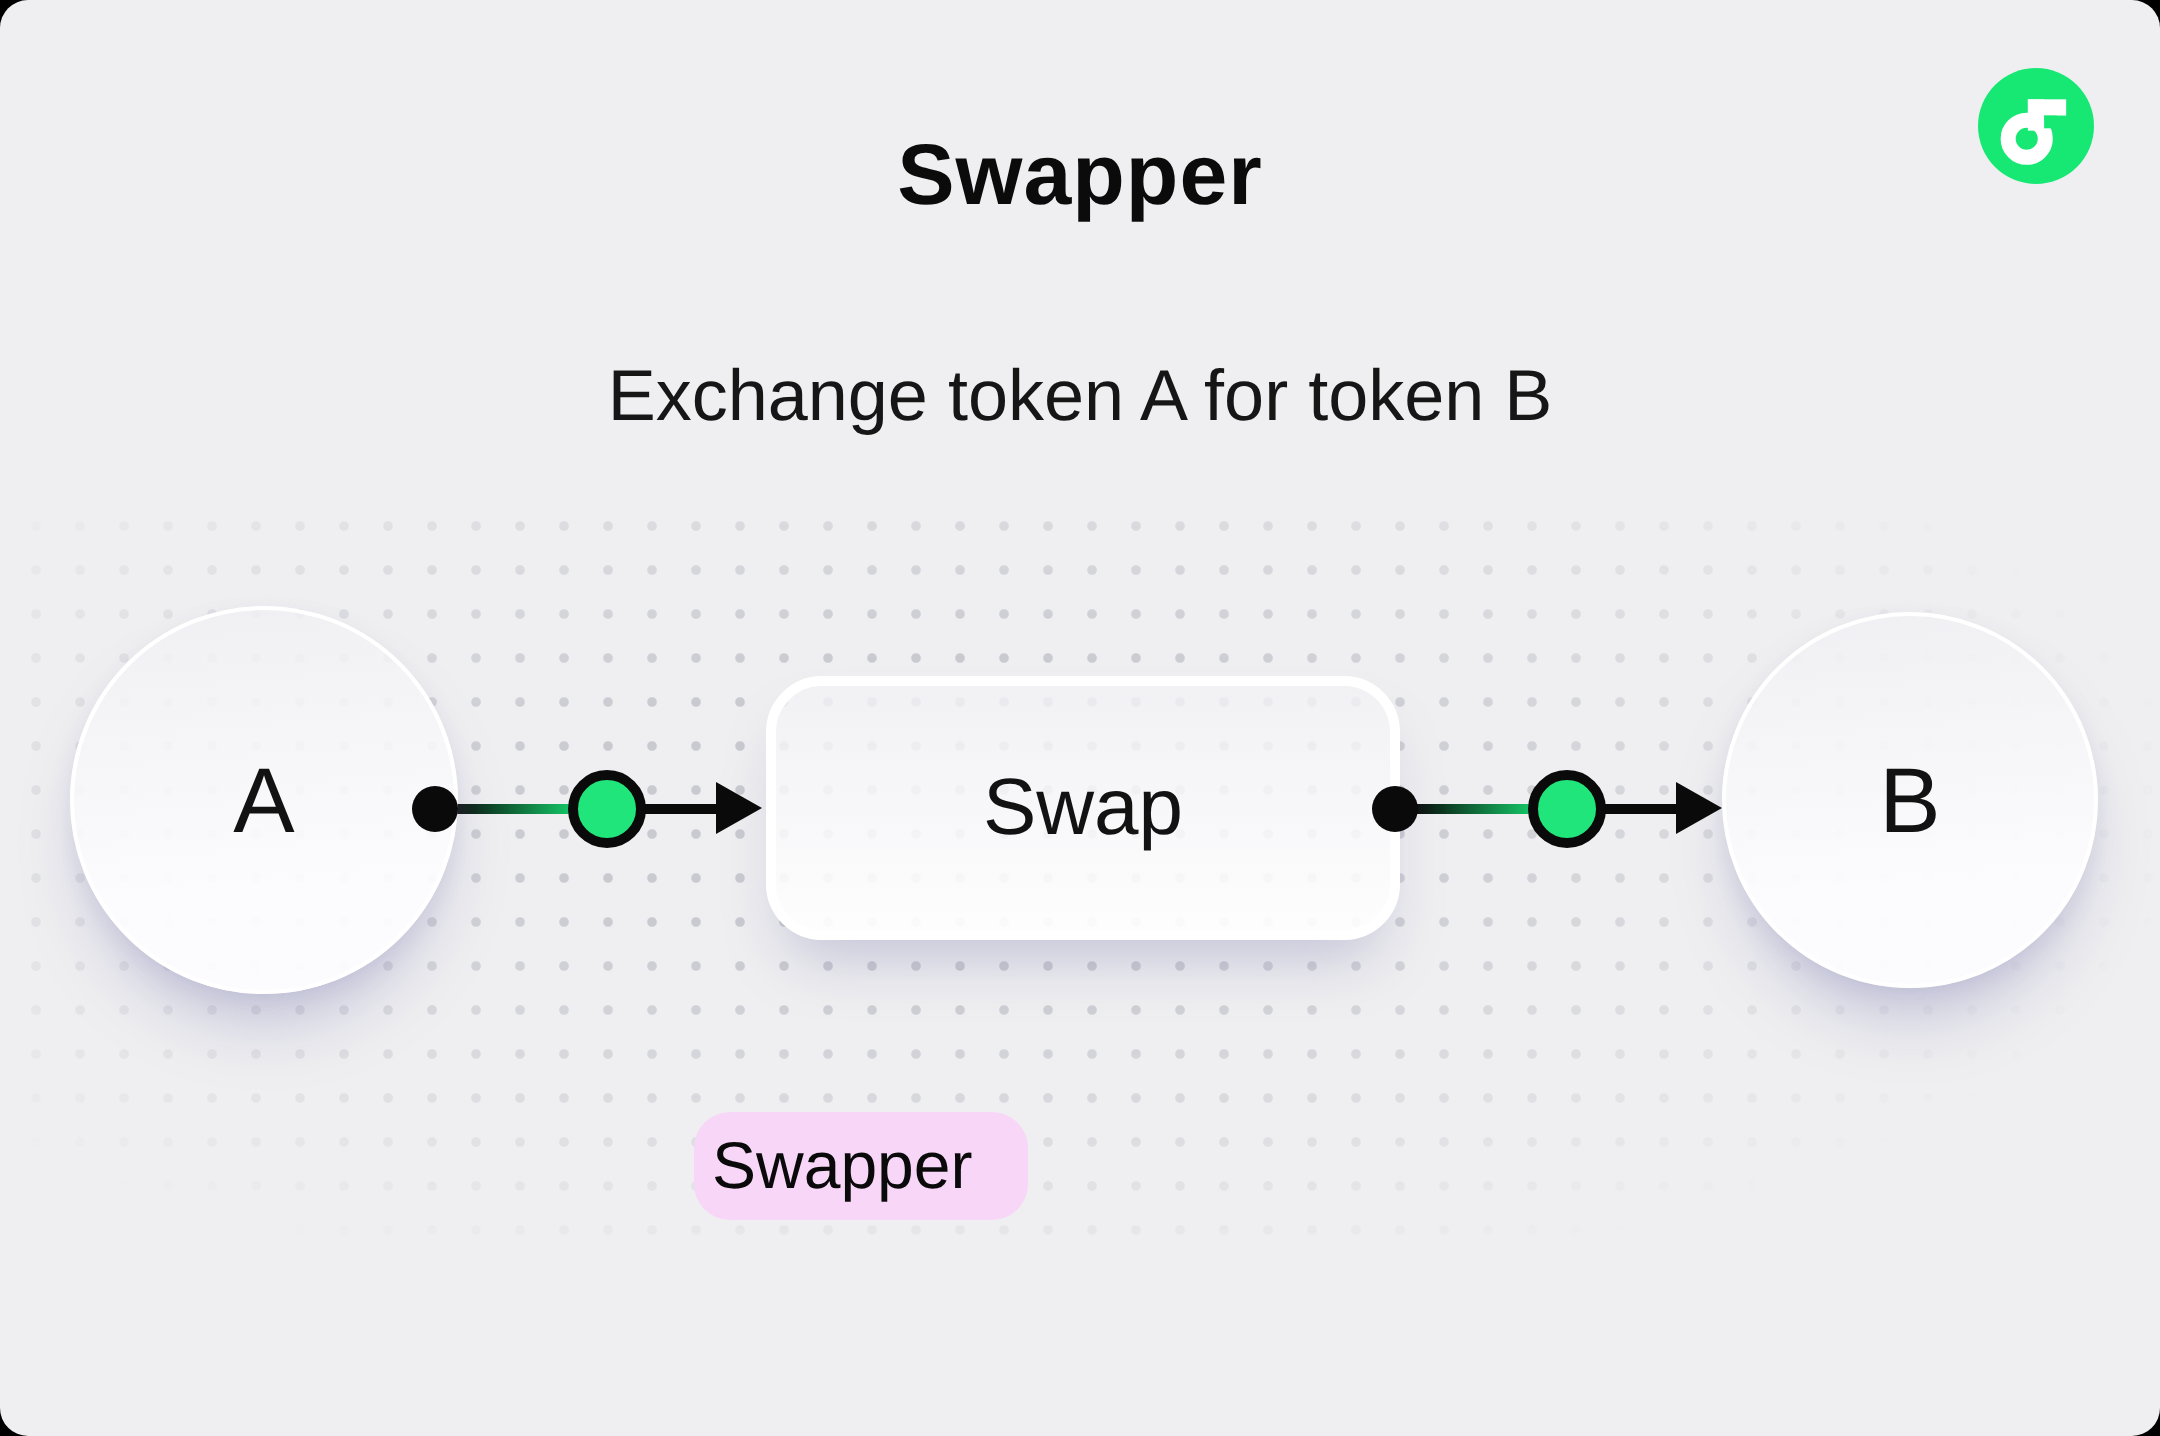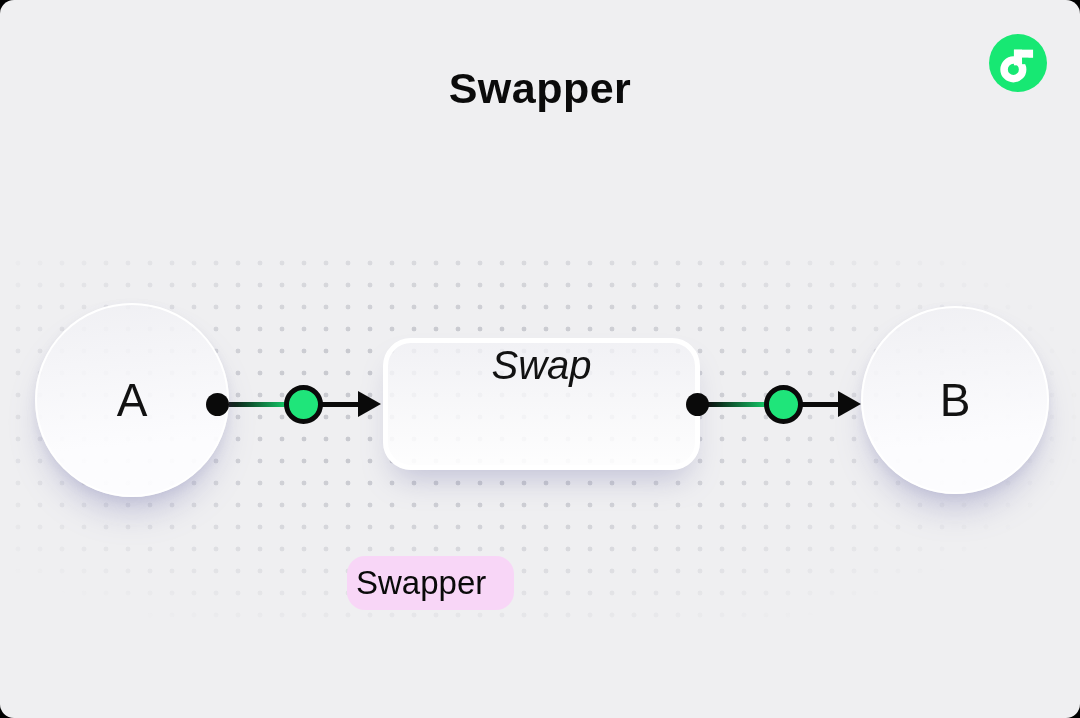--- a/index.html
+++ b/index.html
@@ -58,24 +58,23 @@
   .node-a{left:35px;top:303px;width:190px;height:190px;}
   .node-b{left:861px;top:306px;width:184px;height:184px;}
   .node-label{font-size:46px;font-weight:400;color:#121212;}
 
   
   .swap-box{
     position:absolute;left:383px;top:338px;width:317px;height:132px;
     border-radius:28px;border:5px solid #ffffff;
     background:linear-gradient(180deg,rgba(242,242,246,.78),rgba(255,255,255,.9));
     box-shadow:0 18px 30px -10px rgba(125,125,175,.4);
-    display:flex;justify-content:center;
+    display:flex;align-items:center;justify-content:center;
     box-sizing:border-box;
     z-index:3;
-    font-style:italic;
   }
   .swap-box span{font-size:40px;color:#121212;}
 
   
   .line{position:absolute;height:5px;top:402px;border-radius:3px;z-index:2;}
   .line-a1{left:216px;width:76px;background:linear-gradient(90deg,#0a0a0a 15%,#14c767 92%);}
   .line-a2{left:300px;width:62px;background:#0a0a0a;}
   .line-b1{left:696px;width:76px;background:linear-gradient(90deg,#0a0a0a 15%,#14c767 92%);}
   .line-b2{left:780px;width:61px;background:#0a0a0a;}
 
@@ -124,20 +123,21 @@
 
   <svg class="logo" viewBox="0 0 100 100" aria-hidden="true">
     <circle class="logo-green" cx="50" cy="50" r="50"></circle>
     <rect class="logo-white" x="43" y="27" width="33" height="14"></rect>
     <rect class="logo-white" x="43" y="27" width="14" height="27"></rect>
     <circle class="logo-ring" cx="42" cy="61" r="16"></circle>
     <rect class="logo-green" x="57" y="41" width="11" height="11"></rect>
   </svg>
 
   <div class="title">Swapper</div>
+  <div class="subtitle">Exchange token A for token B</div>
 
   <div class="dots"></div>
 
   <div class="node-circle node-a">
     <span class="node-label">A</span>
   </div>
 
   <div class="line line-a1"></div>
   <div class="line line-a2"></div>
   <div class="dot-black dot-a"></div>

